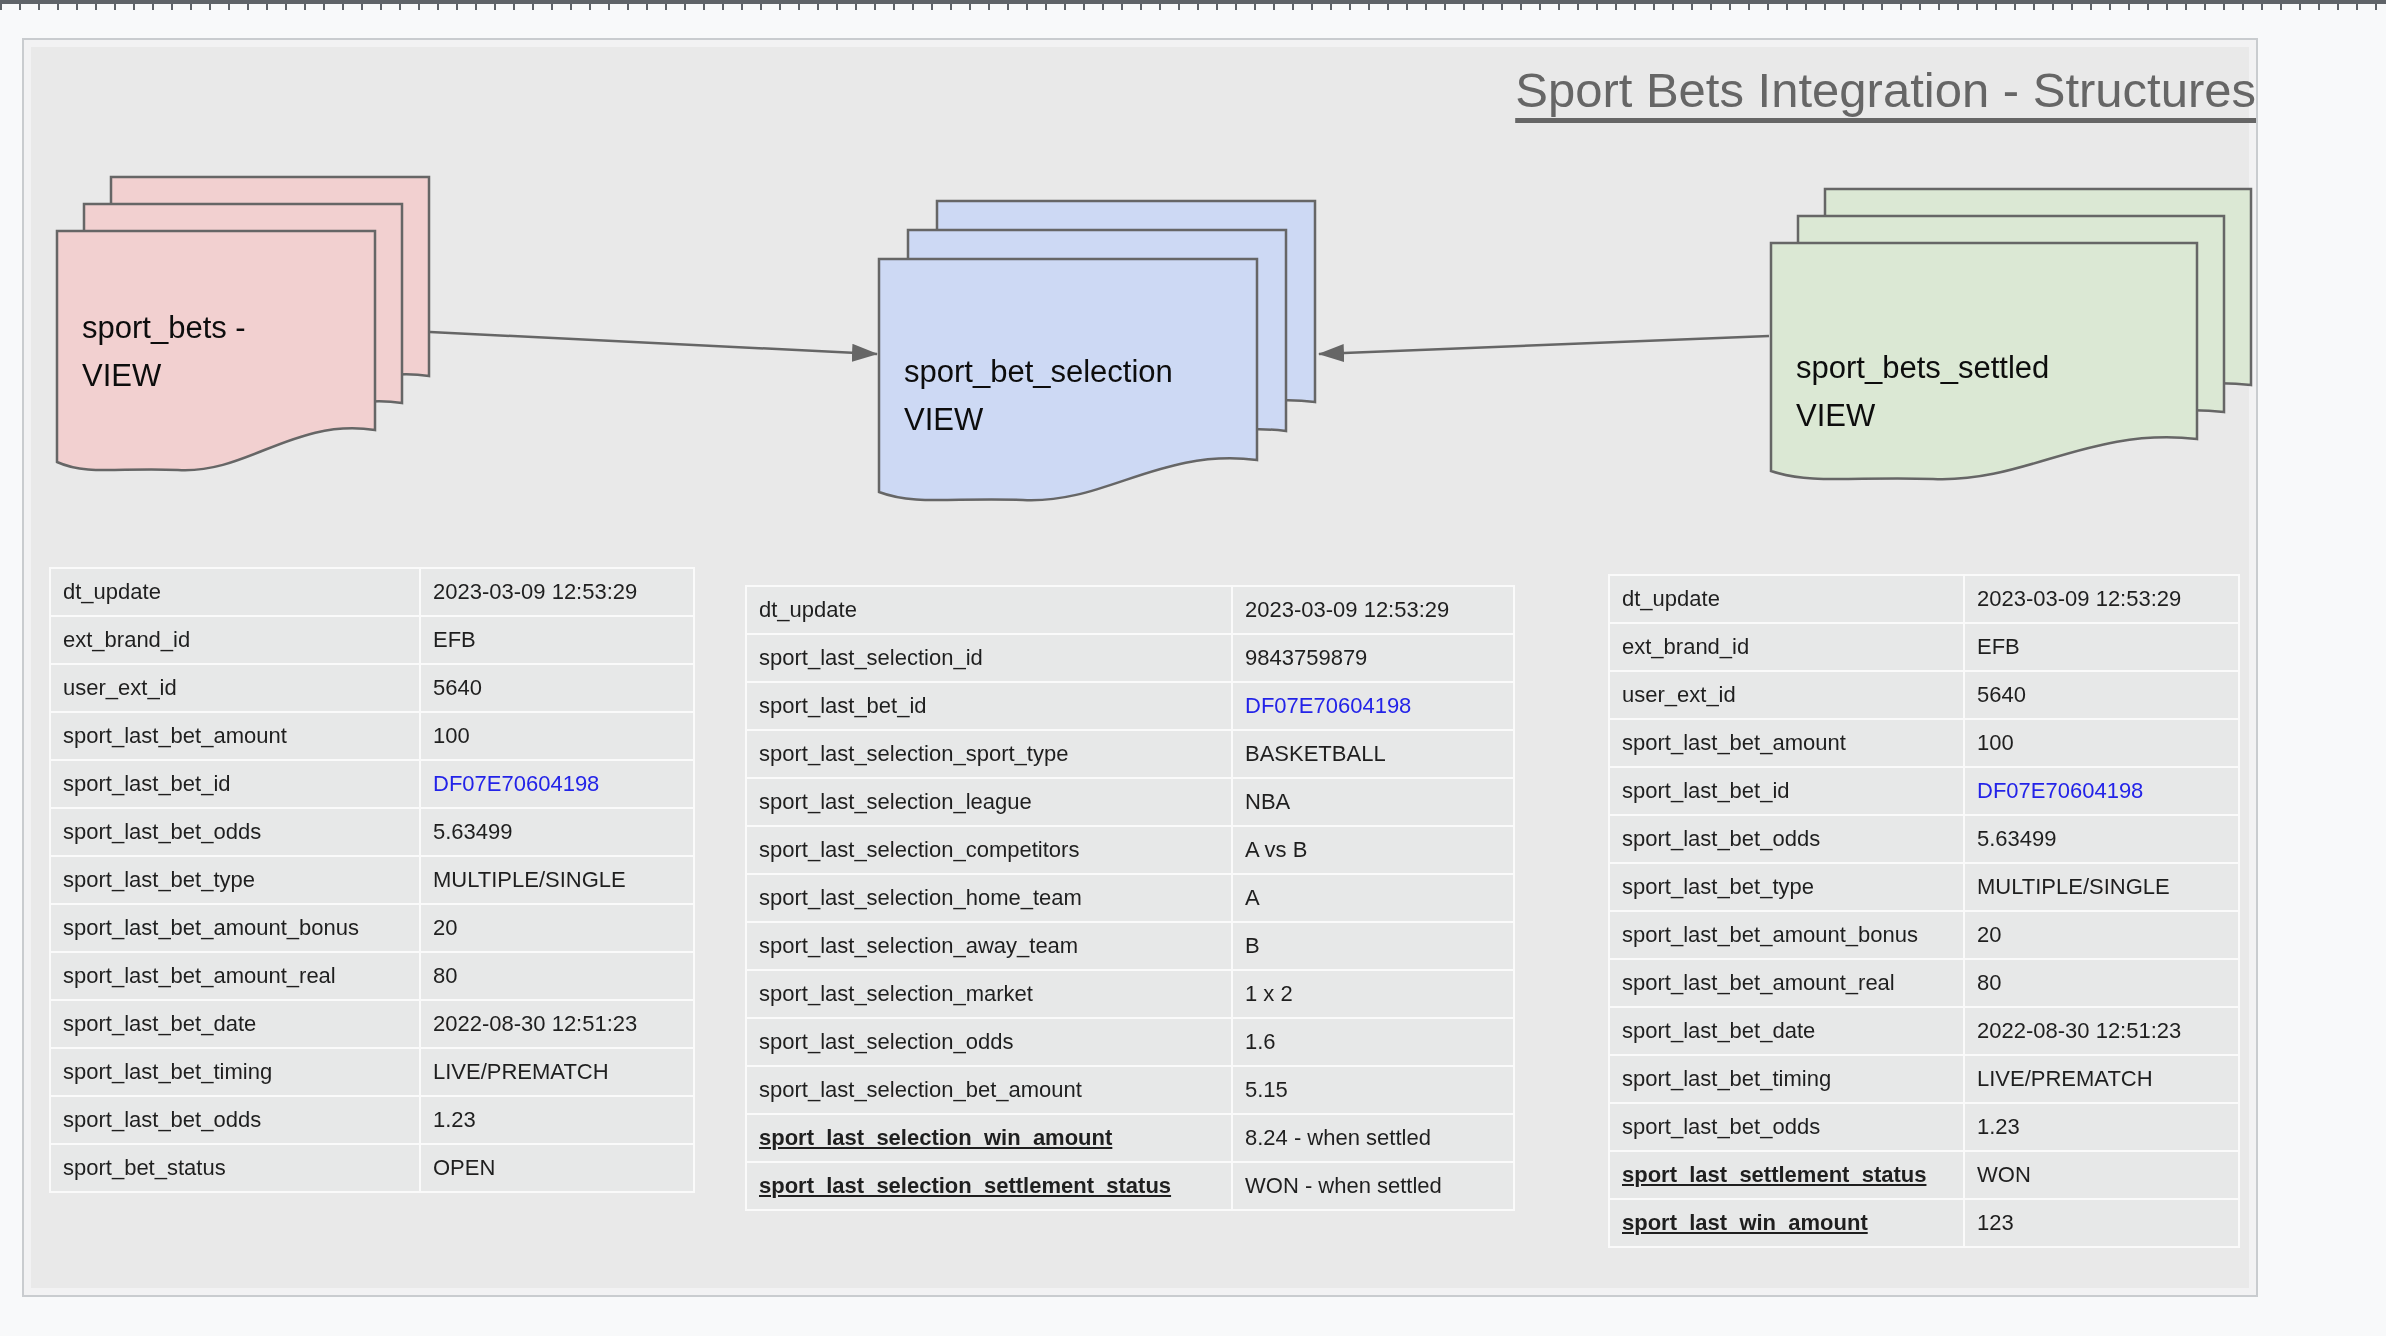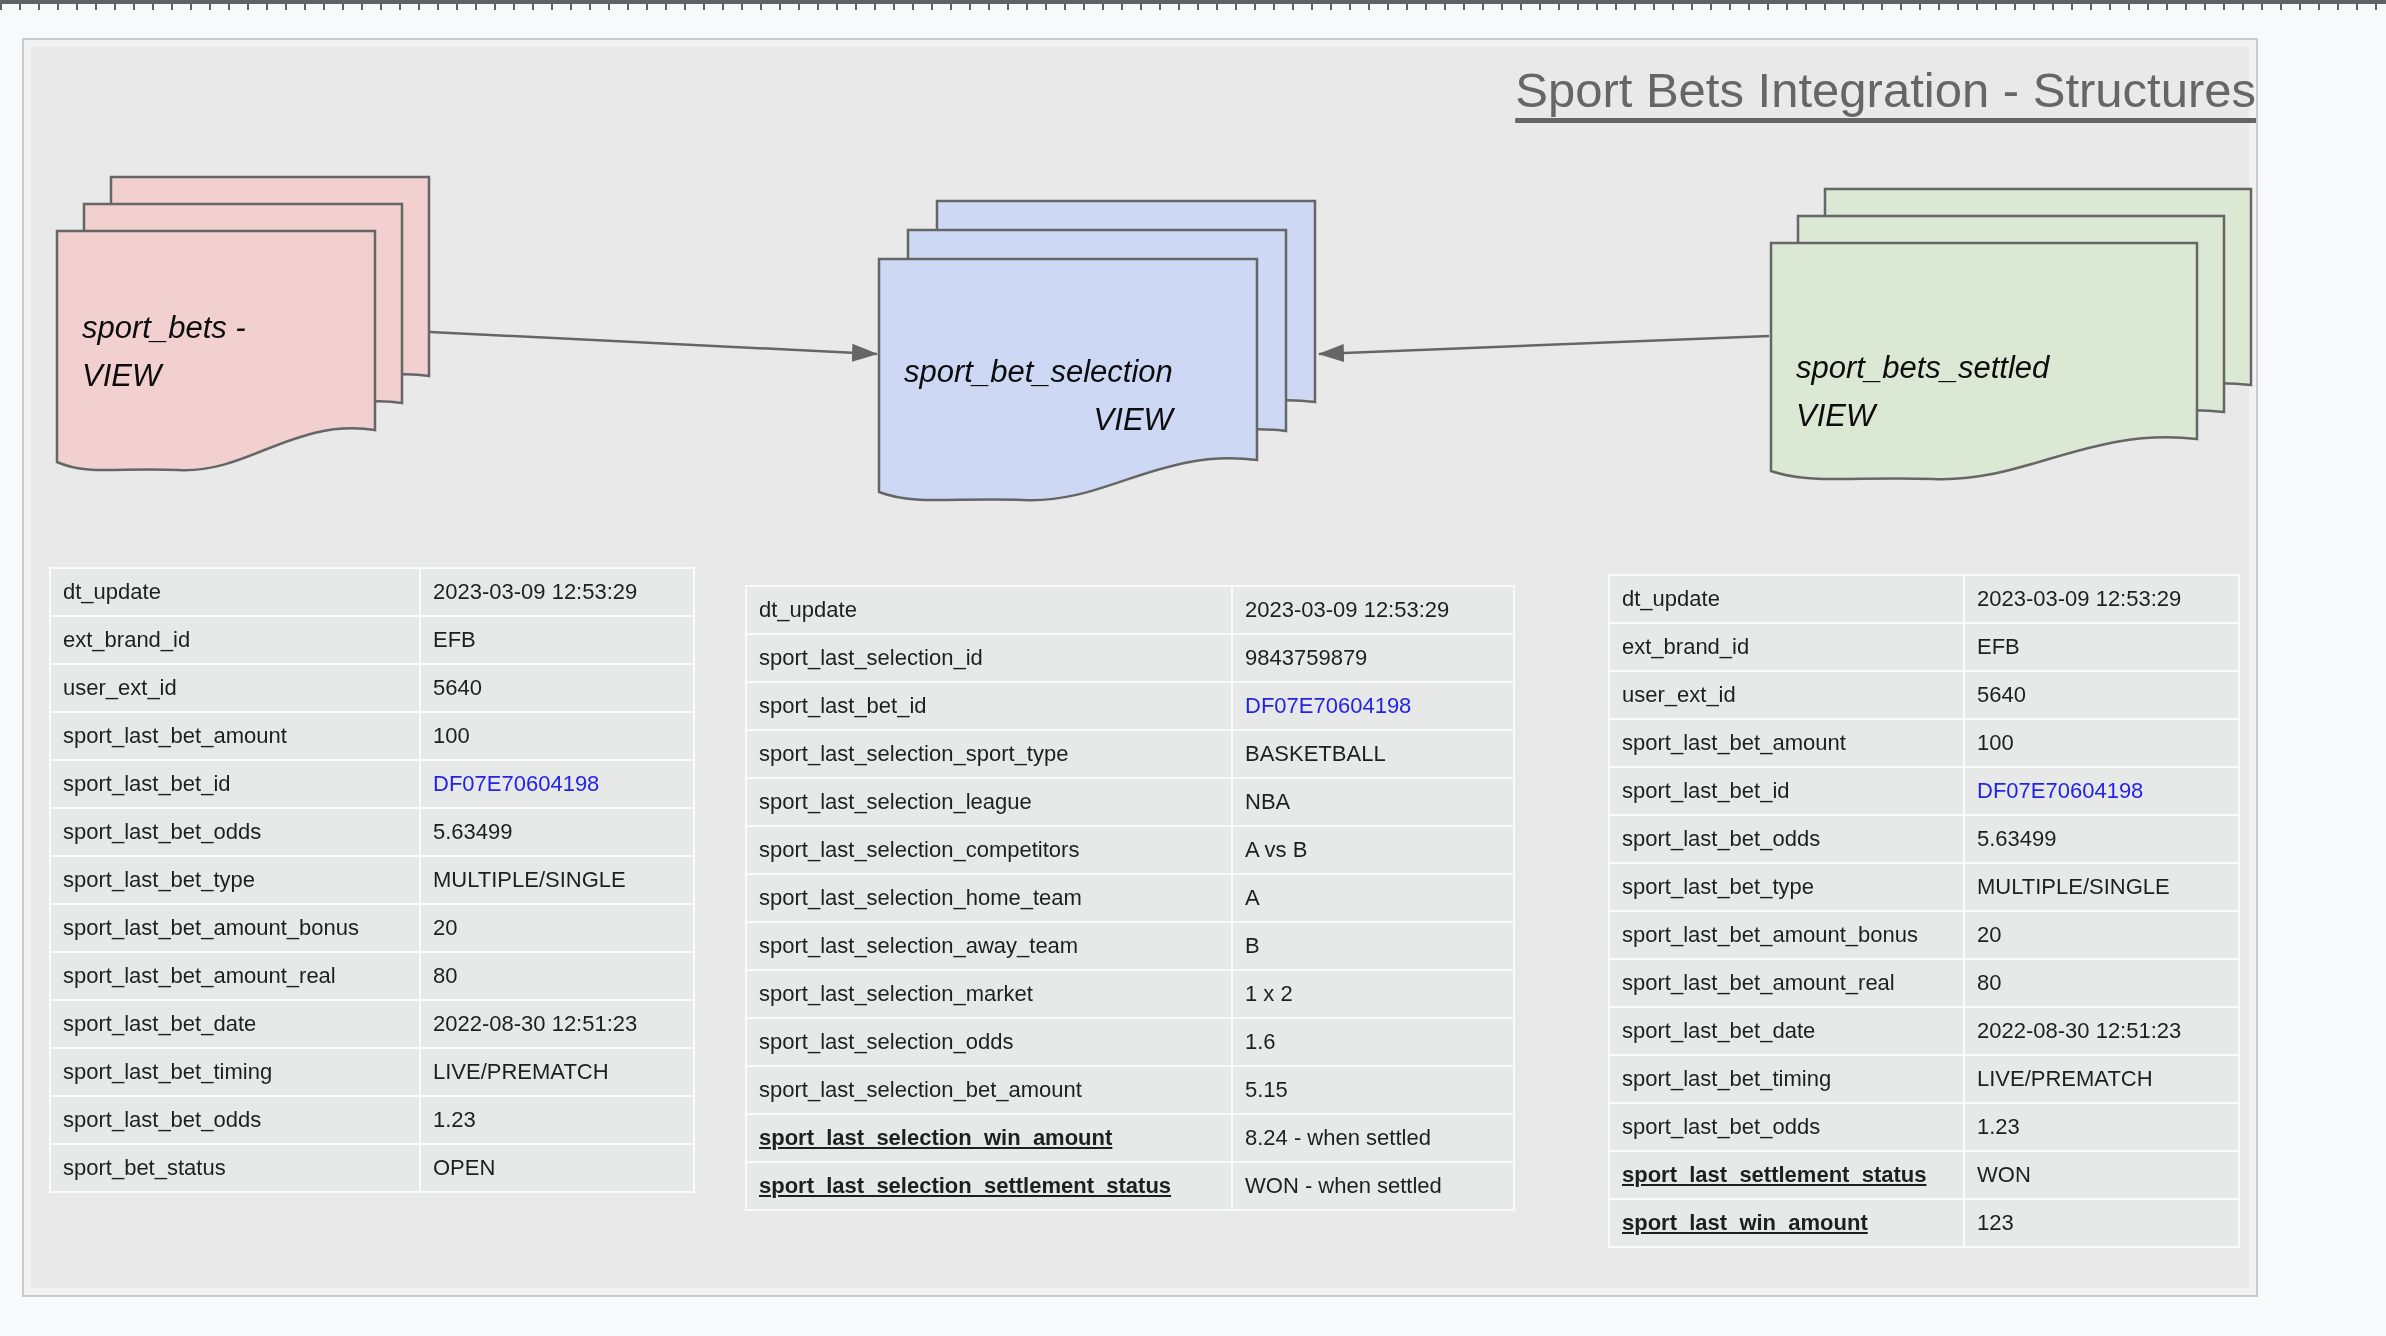--- a/index.html
+++ b/index.html
@@ -29,37 +29,37 @@
   }
   .title{
     position:absolute;left:0;right:0;top:22px;text-align:right;
     font-size:49px;line-height:1.15;color:var(--title);
     text-decoration:underline;text-decoration-thickness:5px;text-underline-offset:11px;
     white-space:nowrap;
   }
   .connectors{position:absolute;left:0;top:0;width:2232px;height:1255px;pointer-events:none;}
   .connector{stroke:var(--arrow);stroke-width:2.5;}
 
-  .stack{position:absolute;font-style:italic;}
+  .stack{position:absolute;}
   .stack svg{position:absolute;overflow:visible;}
   .docpath{stroke:var(--shape-border);stroke-width:2.5;}
   .stack-pink .docpath{fill:var(--pink);}
   .stack-blue .docpath{fill:var(--blue);}
   .stack-green .docpath{fill:var(--green);}
   .stack-pink{left:32px;top:136px;width:374px;height:302px;}
   .stack-pink .d3{left:54px;top:0;} .stack-pink .d2{left:27px;top:27px;} .stack-pink .d1{left:0;top:54px;}
   .stack-blue{left:854px;top:160px;width:438px;height:308px;}
   .stack-blue .d3{left:58px;top:0;} .stack-blue .d2{left:29px;top:29px;} .stack-blue .d1{left:0;top:58px;}
   .stack-green{left:1746px;top:148px;width:545px;height:299px;}
   .stack-green .d3{left:54px;top:0;} .stack-green .d2{left:27px;top:27px;} .stack-green .d1{left:0;top:54px;}
   .doc-label{
     position:absolute;left:26px;font-size:31px;line-height:48px;color:#0d0d0d;white-space:nowrap;
   }
   .stack-pink .doc-label{top:128px;}
-  .stack-blue .doc-label{top:148px;text-align:right;}
+  .stack-blue .doc-label{top:148px;}
   .stack-green .doc-label{top:156px;}
 
   .dtable{
     position:absolute;display:grid;gap:2px;padding:2px;background:var(--table-line);
     grid-auto-rows:46px;font-size:22px;
   }
   .t-left{left:25px;top:527px;grid-template-columns:368px 272px;}
   .t-mid{left:721px;top:545px;grid-template-columns:484px 280px;}
   .t-right{left:1584px;top:534px;grid-template-columns:353px 273px;}
   .cell{

